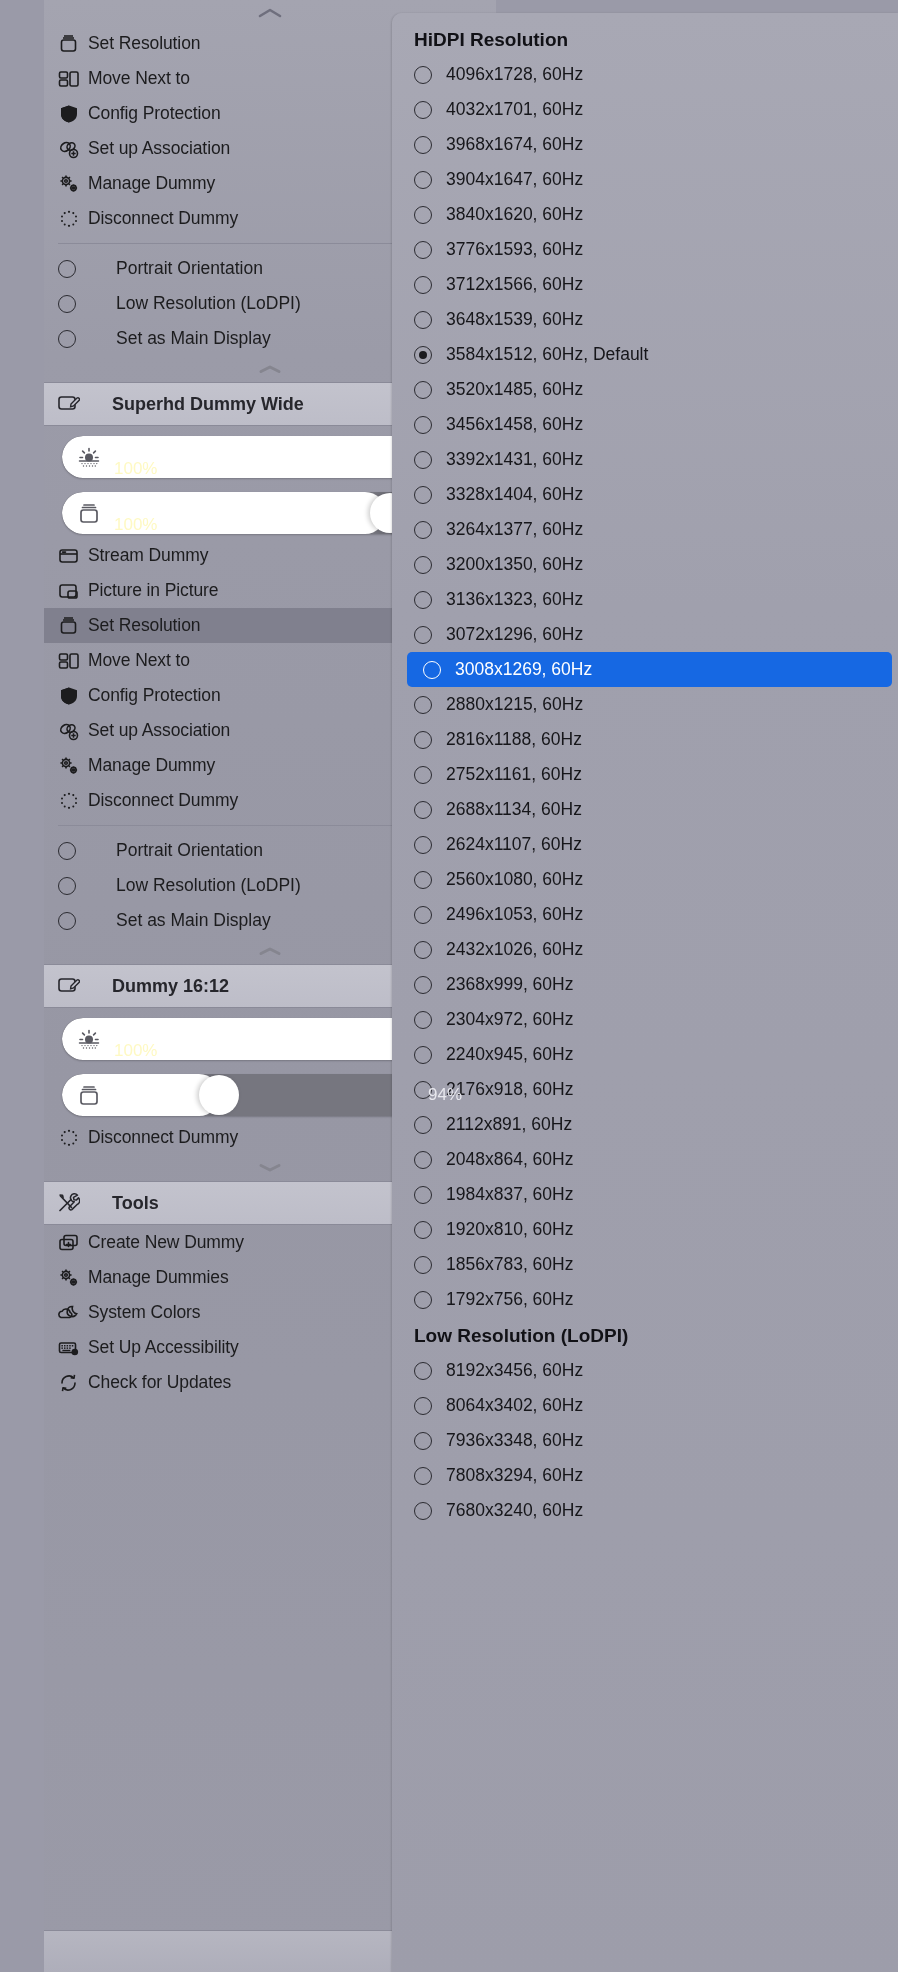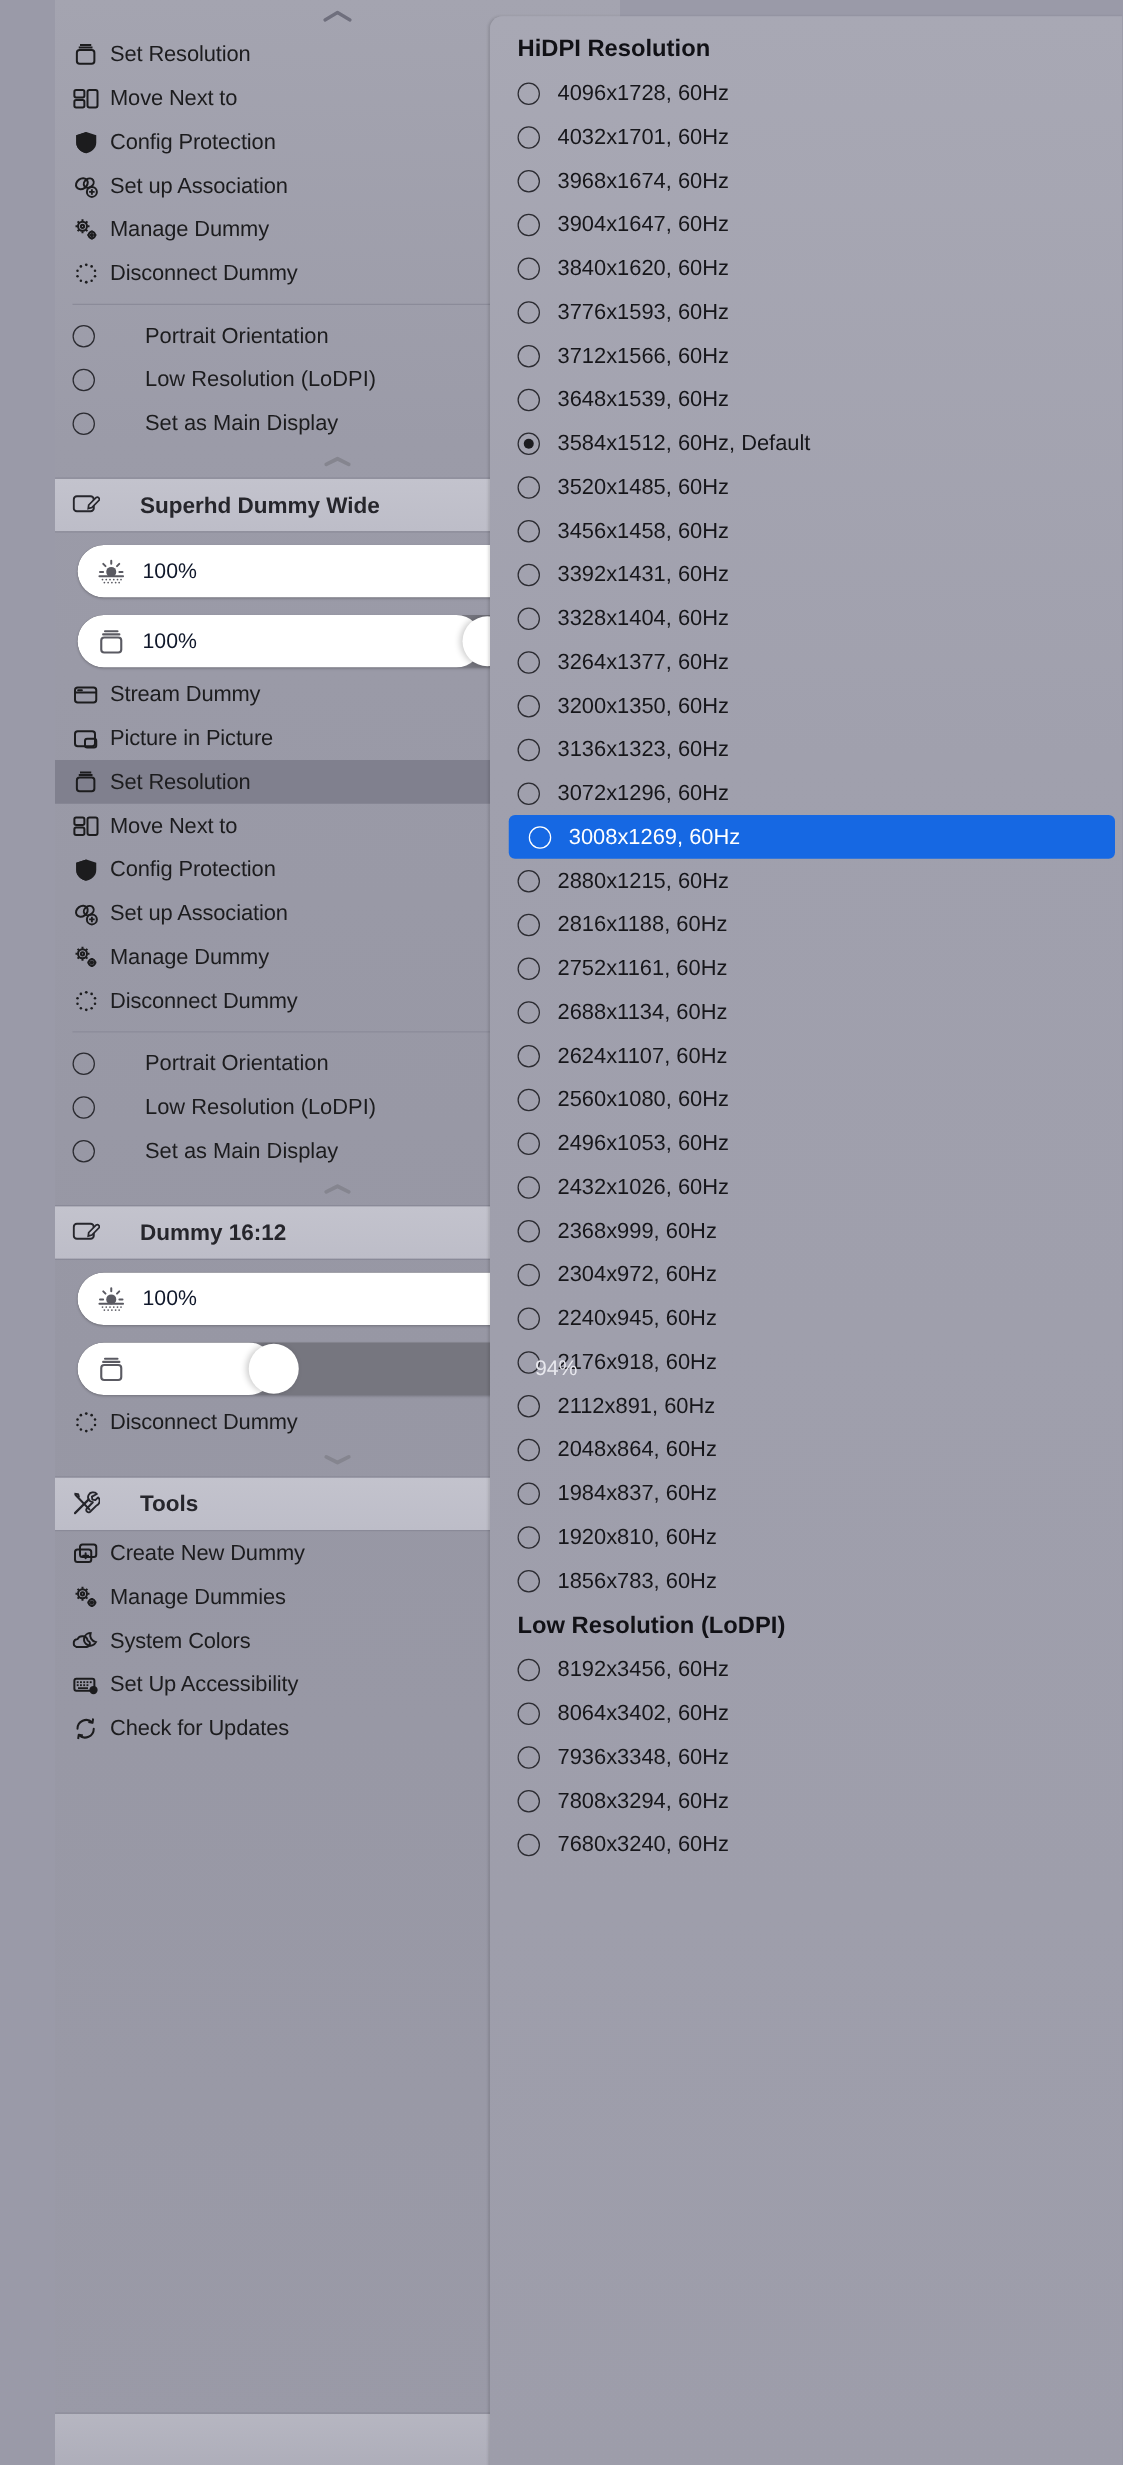--- a/index.html
+++ b/index.html
@@ -79,23 +79,23 @@
   }
   .slider .knob {
     position:absolute; top:1px; width:40px; height:40px; border-radius:50%;
     background:#fff; box-shadow:-2px 0 5px rgba(0,0,0,.20);
   }
   .slider .sico {
     position:absolute; left:15px; top:9px; width:24px; height:24px;
     color:#5a5a62; z-index:3;
   }
   .slider .sval {
-    position:absolute; left:52px; top:0; height:42px;
+    position:absolute; left:52px; top:12px; height:42px;
     display:flex; align-items:center;
-    font-size:17px; color:#0f172a; z-index:3;
+    font-size:17px; color:#fef9c3; z-index:3;
   }
   .slider .sval-right {
     position:absolute; right:16px; top:0; height:42px;
     display:flex; align-items:center;
     font-size:17px; color:#e8e8ee; z-index:3;
   }
 
   
   #right {
     position:absolute; left:392px; top:13px; width:506px; height:1972px;
@@ -867,20 +867,26 @@
           <span class="rdc "></span>
         </span>
       <span class="lbl">1920x810, 60Hz</span>
     </div>
       <div class="res-row">
       <span class="rd">
           <span class="rdc "></span>
         </span>
       <span class="lbl">1856x783, 60Hz</span>
     </div>
+      <div class="res-row">
+      <span class="rd">
+          <span class="rdc "></span>
+        </span>
+      <span class="lbl">1792x756, 60Hz</span>
+    </div>
       <div class="grp-title">Low Resolution (LoDPI)</div>
       <div class="res-row">
       <span class="rd">
           <span class="rdc "></span>
         </span>
       <span class="lbl">8192x3456, 60Hz</span>
     </div>
       <div class="res-row">
       <span class="rd">
           <span class="rdc "></span>

